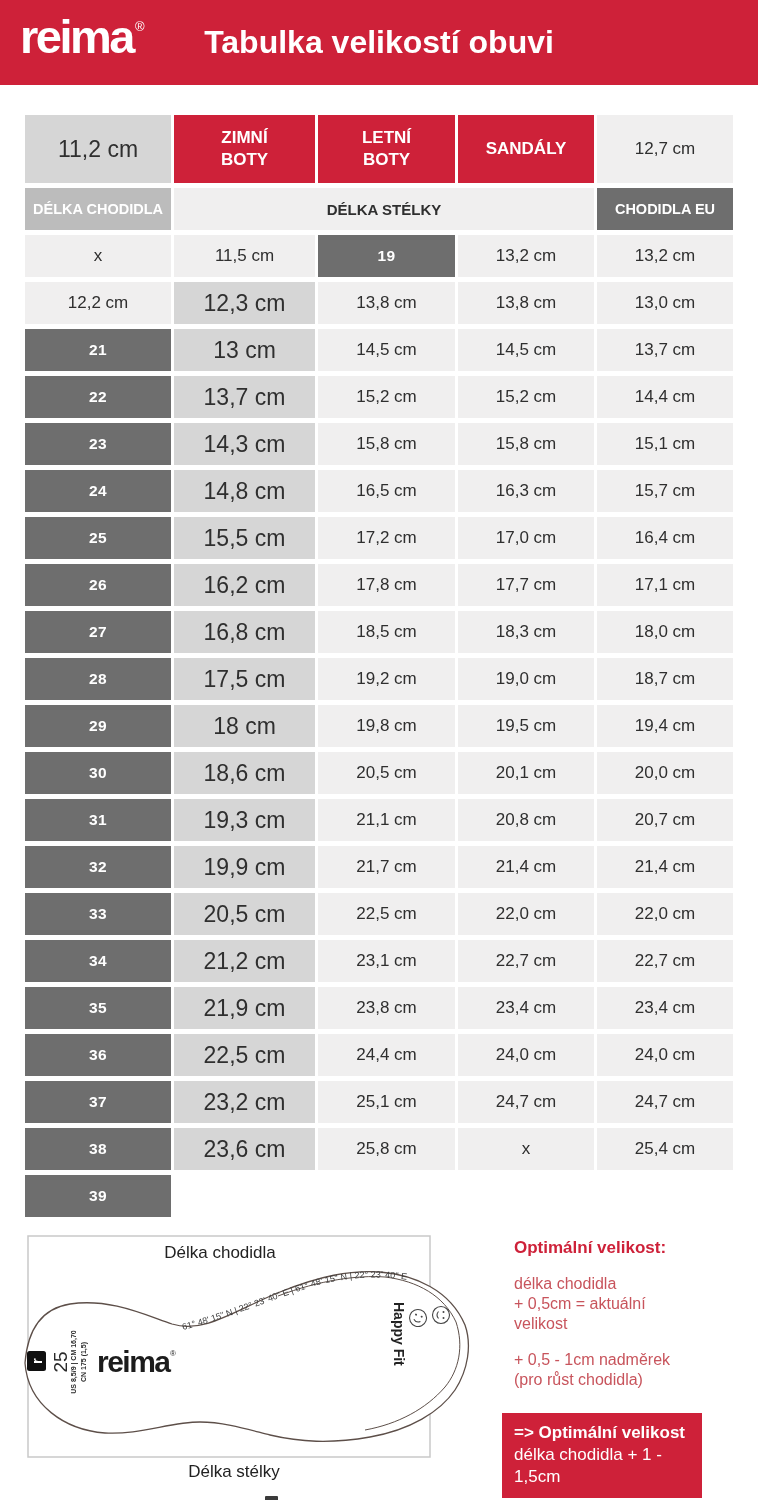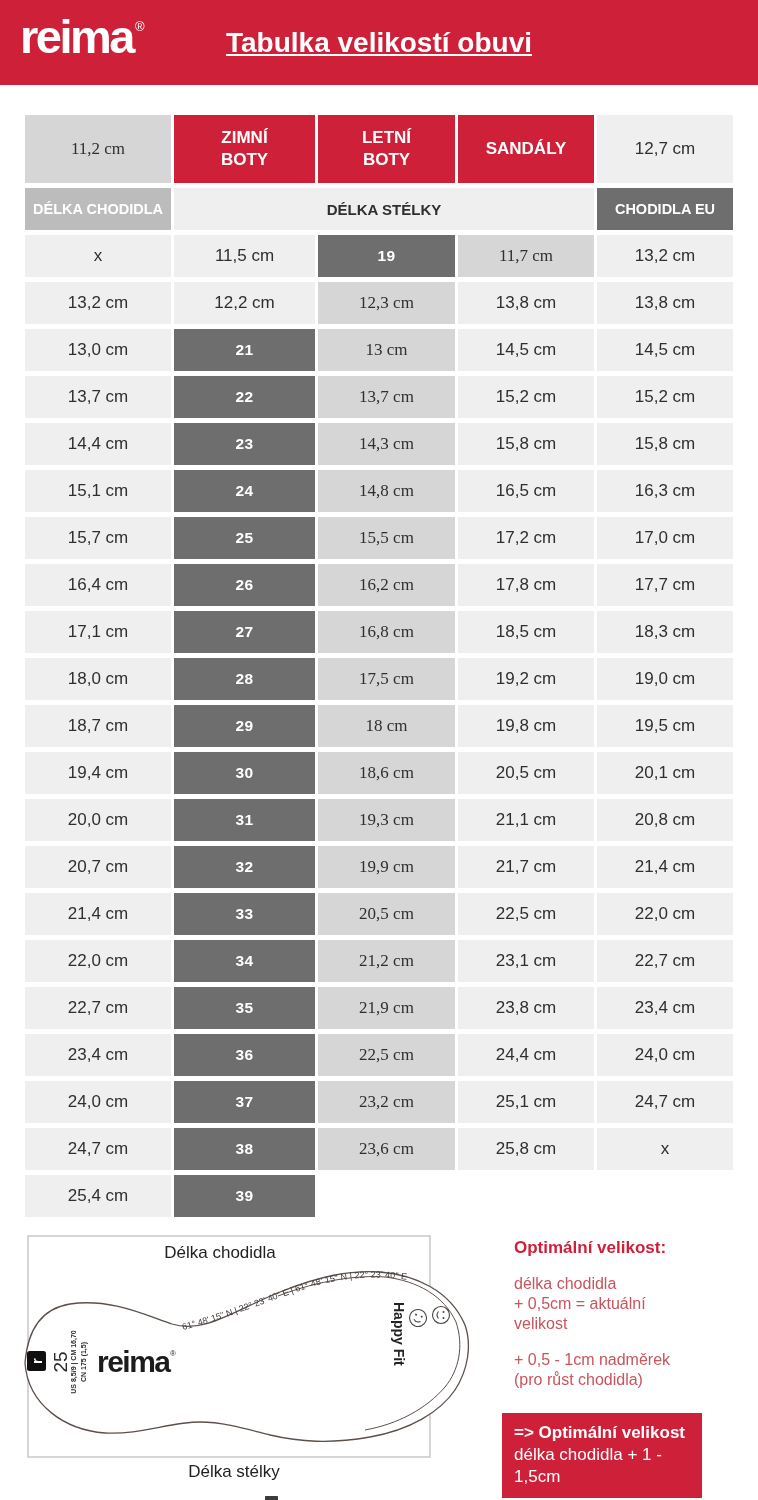--- a/index.html
+++ b/index.html
@@ -14,35 +14,35 @@
     --grey-light:#f0efef;
     --ink:#2f2f2f;
   }
 
   
   .banner { height:85px; background:var(--red); position:relative; }
   .logo { position:absolute; left:20px; top:13px; color:#fff; font-size:47px;
           font-weight:700; letter-spacing:-2.5px; line-height:1; }
   .logo sup { font-size:13px; letter-spacing:0; vertical-align:22px; margin-left:2px; font-weight:400; }
   .banner-title { position:absolute; inset:0; display:flex; align-items:center; justify-content:center;
-          color:#fff; font-size:28px; font-weight:700;text-decoration:underline; }
+          color:#fff; font-size:32px; font-weight:700; }
 
   
   .size-grid { margin:30px 0 0 25px; width:740px; display:grid;
      grid-template-columns:146px 141px 137px 136px 136px;
      grid-template-rows:68px 42px; grid-auto-rows:42px;
      column-gap:3px; row-gap:5px; }
   .cell, .hcell { display:flex; align-items:center; justify-content:center; text-align:center; }
   .h-red { background:var(--red); color:#fff; font-weight:700; font-size:17px;
            line-height:1.3; white-space:pre-line; grid-row:1; }
   .h-winter{ grid-column:2; } .h-summer{ grid-column:3; } .h-sandals{ grid-column:4; }
   .sub-foot { grid-column:1; grid-row:2; background:var(--grey-mid); color:#fff; font-weight:700; font-size:14.5px; }
   .sub-stelka { grid-column:2 / span 3; grid-row:2; background:var(--grey-light); color:var(--ink); font-weight:700; font-size:15px; }
   .sub-eu { grid-column:5; grid-row:2; background:var(--grey-dark); color:#fff; font-weight:700; font-size:14.5px; }
-  .c-foot { background:var(--grey-col1); color:var(--ink); font-size:17px;font-family:Liberation Serif, serif; }
+  .c-foot { background:var(--grey-col1); color:var(--ink); font-size:23px; }
   .c-val  { background:var(--grey-light); color:var(--ink); font-size:17px; }
   .c-eu   { background:var(--grey-dark); color:#fff; font-weight:700; font-size:15.5px; letter-spacing:.5px; }
 
   
   .bottom { position:relative; height:270px; margin-top:13px; }
   .diagram { position:absolute; left:20px; top:0; }
   .info { position:absolute; left:502px; top:0; width:200px; }
   .info-heading { margin:8px 0 0 12px; color:var(--red); font-weight:700; font-size:17px; }
   .info p { margin:16px 0 0 12px; color:#c8545c; font-size:16px; line-height:20px; }
   .redbox { margin-top:23px; background:var(--red); color:#fff; padding:9px 6px 10px 12px;
@@ -71,21 +71,20 @@
     <div class="hcell sub-foot">DÉLKA CHODIDLA</div>
     <div class="hcell sub-stelka">DÉLKA STÉLKY</div>
     <div class="hcell sub-eu">CHODIDLA EU</div>
 
     <div class="cell c-foot">11,2 cm</div>
     <div class="cell c-val">12,7 cm</div>
     <div class="cell c-val">x</div>
     <div class="cell c-val">11,5 cm</div>
     <div class="cell c-eu">19</div>
 
-    <div class="cell c-foot">11,7 cm</div>
     <div class="cell c-val">13,2 cm</div>
     <div class="cell c-val">13,2 cm</div>
     <div class="cell c-val">12,2 cm</div>
 
     <div class="cell c-foot">12,3 cm</div>
     <div class="cell c-val">13,8 cm</div>
     <div class="cell c-val">13,8 cm</div>
     <div class="cell c-val">13,0 cm</div>
     <div class="cell c-eu">21</div>
 

